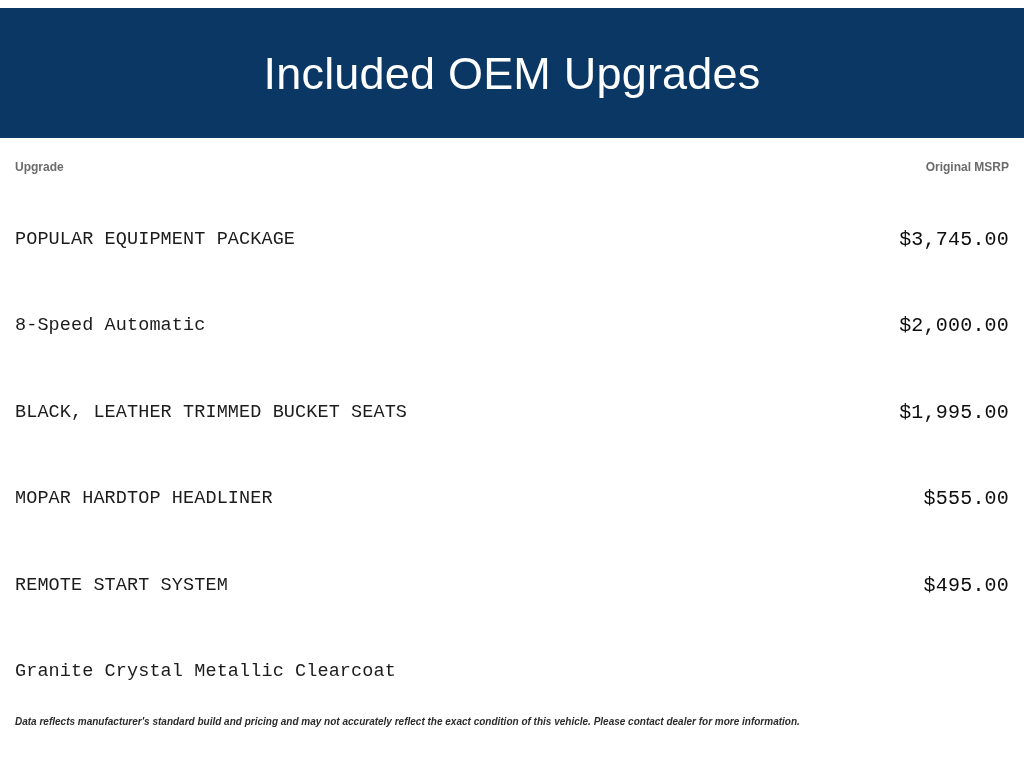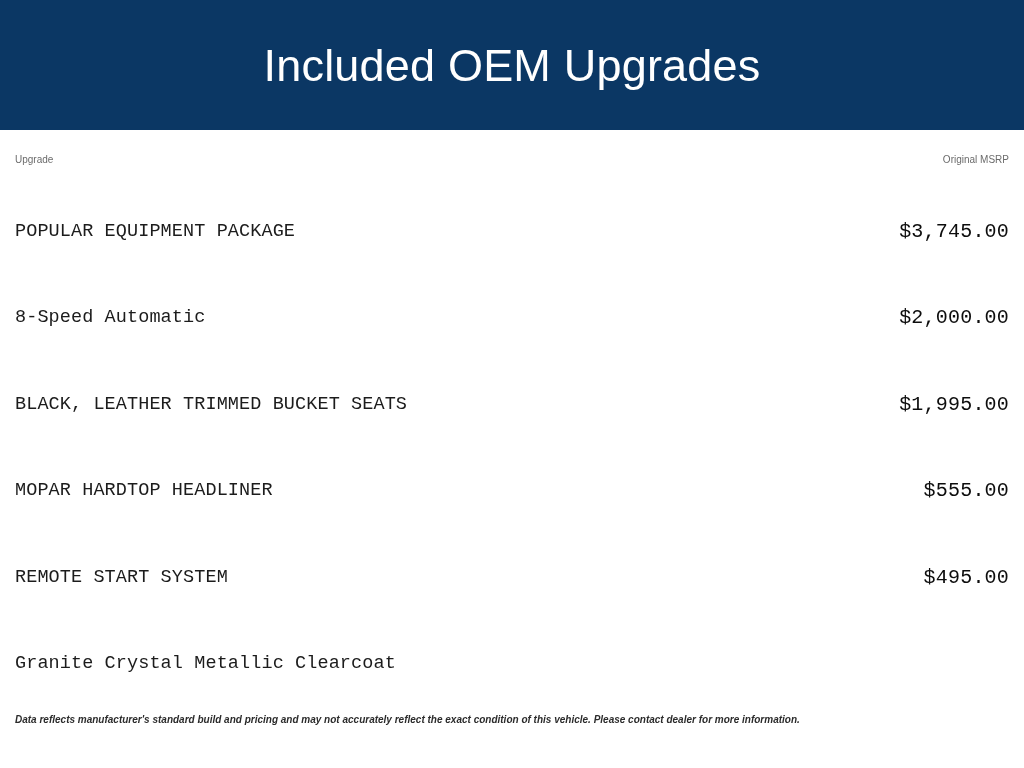--- a/index.html
+++ b/index.html
@@ -26,20 +26,21 @@
 
   
   .header-banner {
     width: 100%;
     height: 130px;
     background: #0b3764;
     display: flex;
     align-items: center;
     justify-content: center;
     flex: 0 0 130px;
+    margin-top: 8px;
   }
   .header-title {
     color: #ffffff;
     font-size: 45px;
     font-weight: 400;
     letter-spacing: 0.2px;
     line-height: 1;
     white-space: nowrap;
   }
 
@@ -53,23 +54,23 @@
   }
 
   .table-head {
     display: flex;
     align-items: center;
     justify-content: space-between;
     height: 58px;
     flex: 0 0 58px;
   }
   .col-head {
-    font-size: 10px;
+    font-size: 12px;
     color: #6b6b6b;
-    font-weight: 400;
+    font-weight: 700;
   }
   .col-head.right {
     text-align: right;
   }
 
   .rows {
     display: flex;
     flex-direction: column;
     flex: 1 1 auto;
   }

